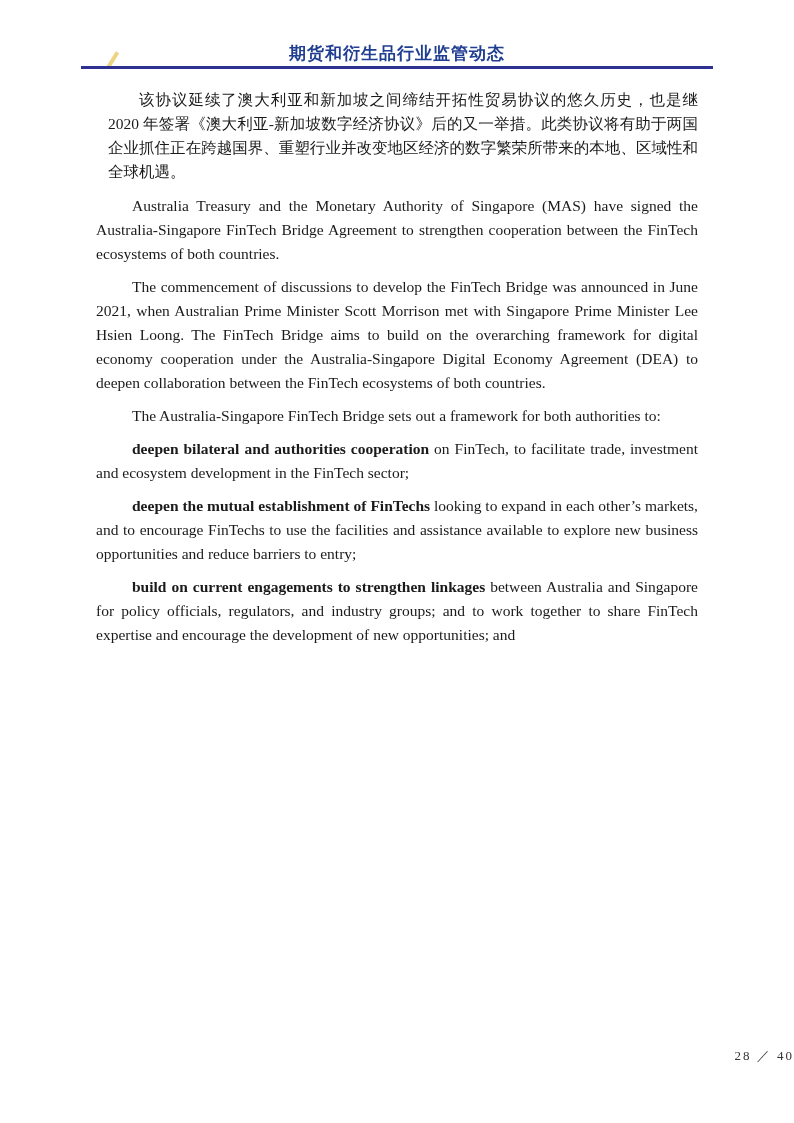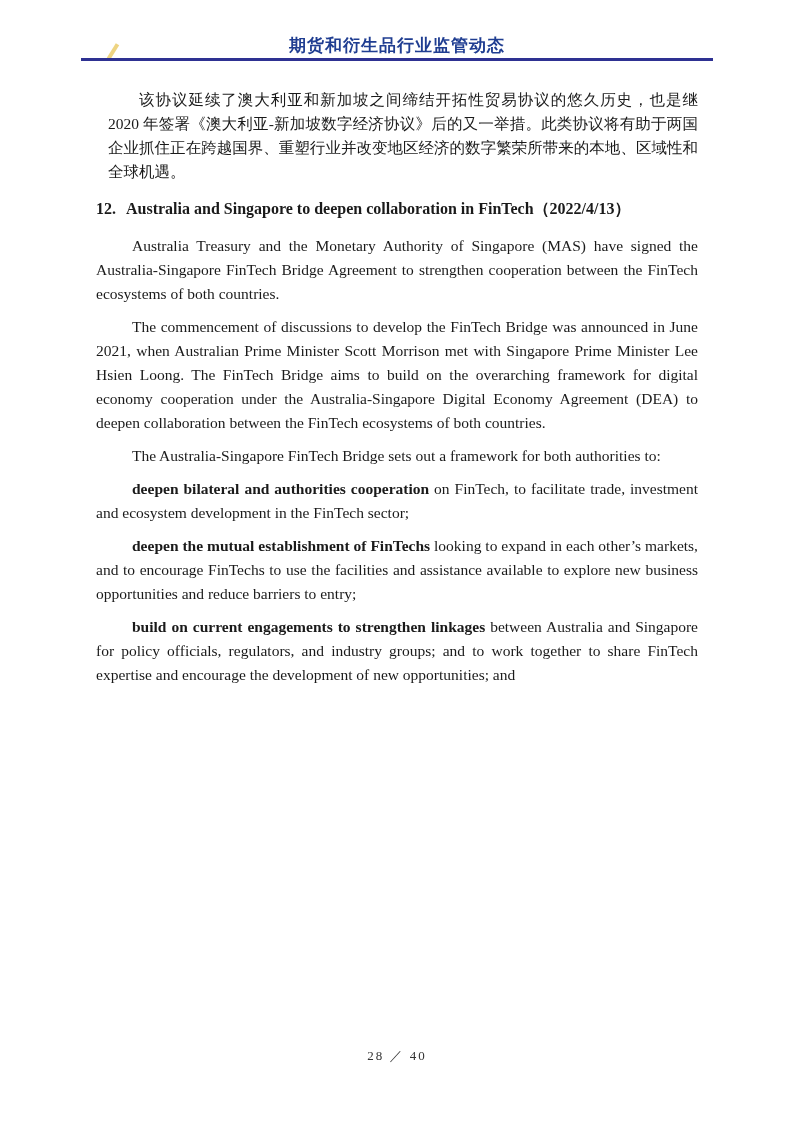--- a/index.html
+++ b/index.html
@@ -13,21 +13,21 @@
     height: 1123px;
     margin: 0 auto;
     background: #ffffff;
     overflow: hidden;
     font-family: "Liberation Serif", "DejaVu Serif", serif;
     color: #1a1a1a;
   }
   
   .header {
     position: absolute;
-    top: 0;
+    top: 8px;
     left: 0;
     right: 0;
     height: 62px;
   }
   .header-title {
     position: absolute;
     top: 34px;
     left: 0;
     width: 100%;
     text-align: center;
@@ -86,44 +86,41 @@
   }
   .para-en .lead-bold {
     font-weight: bold;
   }
   
   .footer {
     position: absolute;
     bottom: 58px;
     left: 0;
     width: 100%;
-    text-align: center;
+    text-align: right;
     font-size: 13px;
     color: #333333;
     letter-spacing: 2px;
   }
 </style>
 </head>
 <body>
 
 <div class="page">
 
   <div class="header">
     <span class="gold-mark"></span>
     <div class="header-title">期货和衍生品行业监管动态</div>
     <div class="header-rule"></div>
   </div>
 
   <div class="content">
 
     <p class="para-cn">该协议延续了澳大利亚和新加坡之间缔结开拓性贸易协议的悠久历史，也是继 2020 年签署《澳大利亚-新加坡数字经济协议》后的又一举措。此类协议将有助于两国企业抓住正在跨越国界、重塑行业并改变地区经济的数字繁荣所带来的本地、区域性和全球机遇。</p>
 
-    <p class="section-heading">
-      <span class="h-num">12.</span><span>Australia and Singapore to deepen collaboration in FinTech（2022/4/13）</span>
-    </p>
 
     <p class="para-en">Australia Treasury and the Monetary Authority of Singapore (MAS) have signed the Australia-Singapore FinTech Bridge Agreement to strengthen cooperation between the FinTech ecosystems of both countries.</p>
 
     <p class="para-en">The commencement of discussions to develop the FinTech Bridge was announced in June 2021, when Australian Prime Minister Scott Morrison met with Singapore Prime Minister Lee Hsien Loong. The FinTech Bridge aims to build on the overarching framework for digital economy cooperation under the Australia-Singapore Digital Economy Agreement (DEA) to deepen collaboration between the FinTech ecosystems of both countries.</p>
 
 
     <p class="para-en">The Australia-Singapore FinTech Bridge sets out a framework for both authorities to:</p>
 
     <p class="para-en">
       <span class="lead-bold">deepen bilateral and authorities cooperation</span><span> on FinTech, to facilitate trade, investment and ecosystem development in the FinTech sector;</span>

